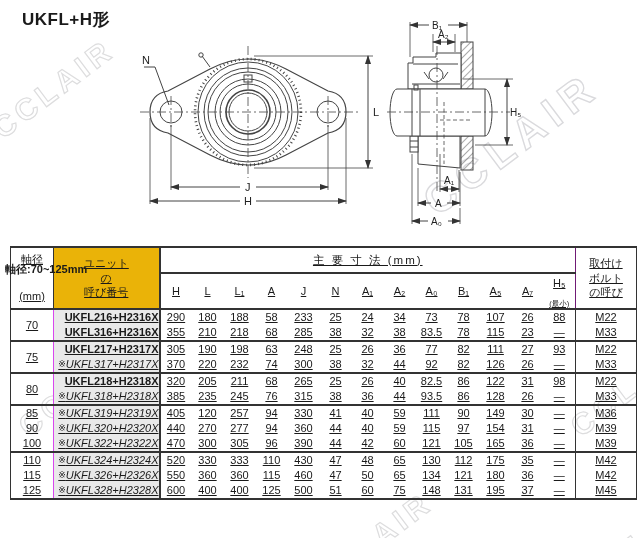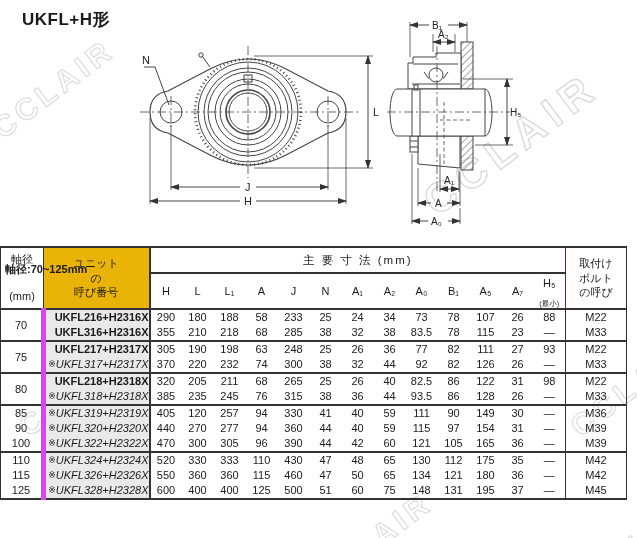--- a/index.html
+++ b/index.html
@@ -17,36 +17,36 @@
     position:absolute;z-index:0;font-size:30px;font-weight:bold;letter-spacing:5px;
     color:transparent;-webkit-text-stroke:1.2px #ddddde;transform:rotate(-37deg);
     white-space:nowrap;user-select:none;
   }
   .wm.big{font-size:42px;letter-spacing:8px;-webkit-text-stroke:1.4px #dadadd;}
   
   svg{position:absolute;z-index:1;overflow:visible;}
   svg text{font-family:"Liberation Sans","DejaVu Sans",sans-serif;fill:#222;}
   
   #dim-table{
-    position:absolute;left:0;top:246px;z-index:1;
+    position:absolute;left:10px;top:246px;z-index:1;
     border-collapse:collapse;table-layout:fixed;width:544px;
-    font-size:11px;line-height:15px;
+    font-size:11px;line-height:15px;text-decoration:underline;
   }
   #dim-table th,#dim-table td{padding:0;font-weight:normal;}
   #dim-table{border:1px solid #333;border-top:2px solid #333;border-bottom:2px solid #333;}
   #dim-table thead th{border-bottom:2px solid #333;vertical-align:middle;}
   th.dia-h{border-right:1px solid #333;}
   th.unit-h{border-right:2px solid #333;background:#eab308;}
   th.bolt-h{border-left:1px solid #701a75;}
   th.dims-group{border-bottom:1px solid #333;height:24px;font-size:11.5px;letter-spacing:2px;}
   th.dimcol{height:34px;font-size:11px;}
   .h5note{font-size:7.5px;line-height:7px;margin-top:9px;}
   .hcol2{display:flex;flex-direction:column;justify-content:space-between;height:52px;padding:4px 0;}
   .hcol3{line-height:14.5px;}
-  td.dia{text-align:center;font-weight:bold;border-right:5px solid #d946ef;vertical-align:middle;}
+  td.dia{text-align:center;font-weight:bold;border-right:1px solid #d946ef;vertical-align:middle;}
   td.unit{background:#e9e9e9;text-align:right;padding-right:5px;border-right:2px solid #333;white-space:nowrap;}
   td.unit.bold span.nm{font-weight:bold;}
   td.unit.italic span.nm{font-style:italic;}
   td.unit .pref{font-size:9px;vertical-align:1px;}
   td.val{text-align:center;}
   td.bolt{text-align:center;border-left:1px solid #333;}
   tr.group-start td{border-top:2px solid #333;padding-top:2px;}
   tr.group-end td{padding-bottom:3px;}
 </style>
 </head>

